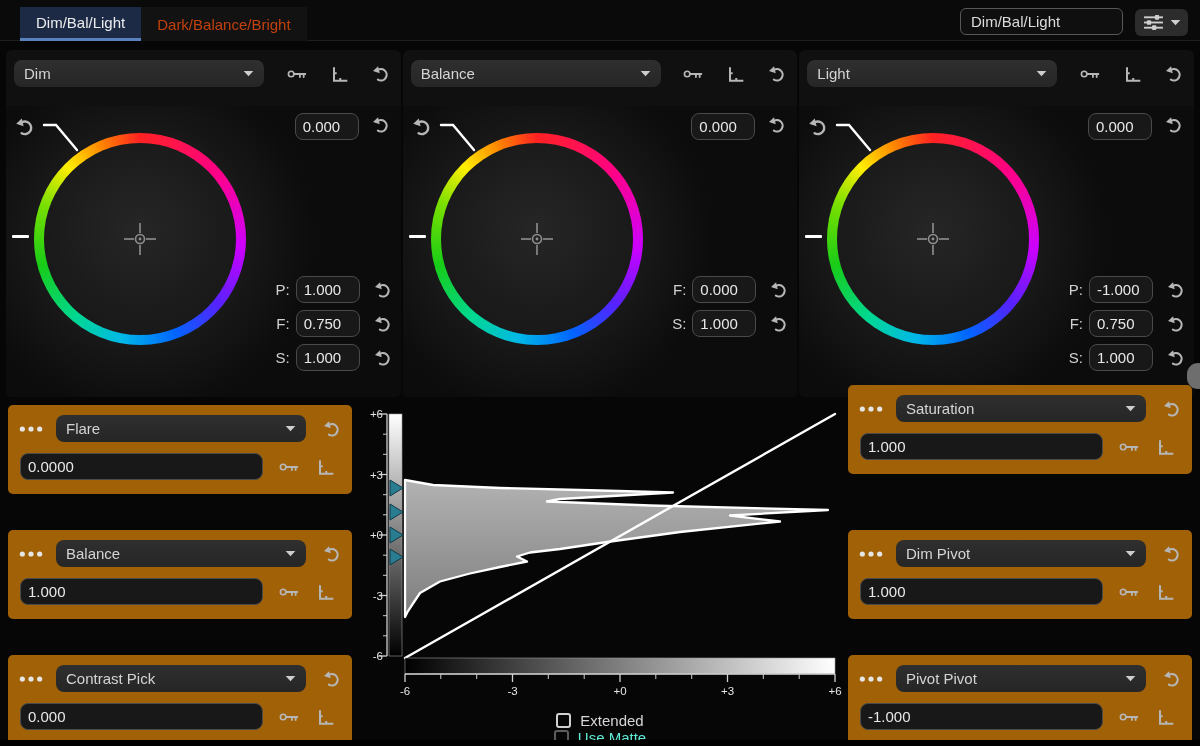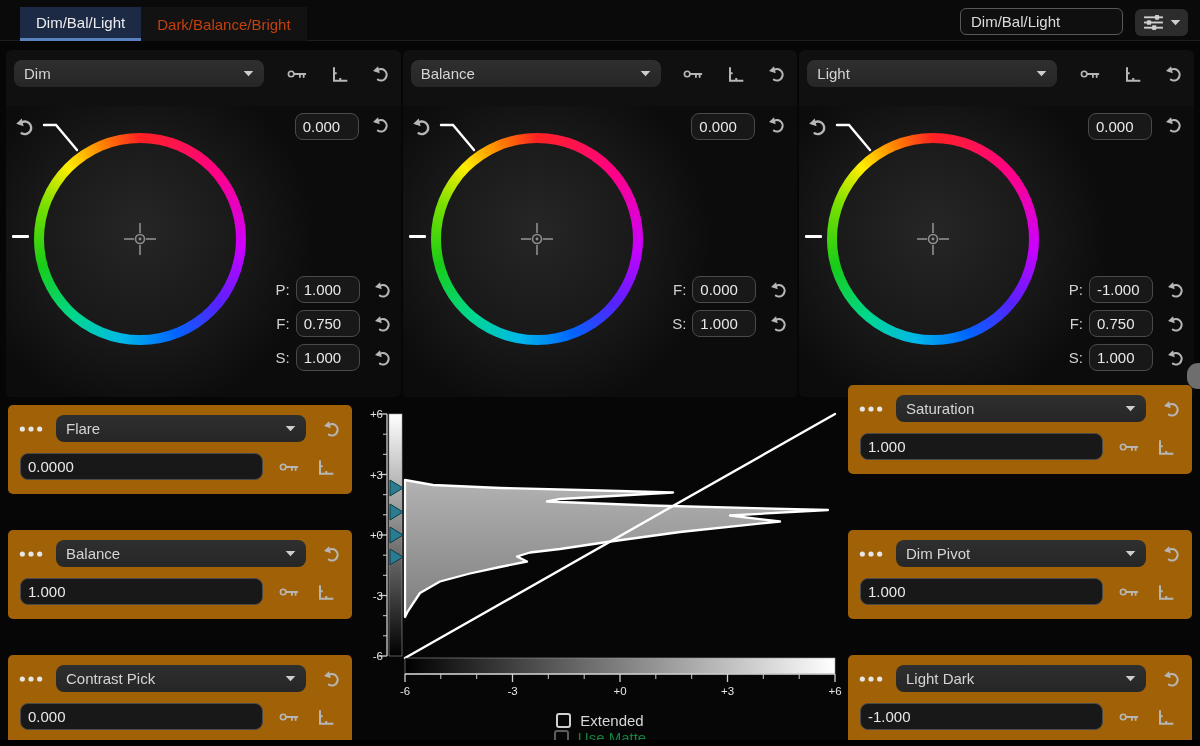--- a/index.html
+++ b/index.html
@@ -69,21 +69,21 @@
 
   
   .plot-wrap{position:absolute;left:355px;top:405px;width:490px;height:300px;}
   .plot-wrap svg text{font-family:"Liberation Sans",sans-serif;font-size:11.5px;fill:#e6e6e6;}
 
   
   .footer{position:absolute;left:358px;top:712px;width:484px;display:flex;align-items:center;
           justify-content:space-between;font-size:15px;flex-direction:column;}
   .cb{display:flex;align-items:center;gap:9px;color:#d6d6d6;}
   .box{width:15px;height:15px;border:2px solid #d0d0d0;border-radius:3px;box-sizing:border-box;}
-  .cb.disabled{color:#15803d;}
+  .cb.disabled{color:#5eead4;}
   .cb.disabled .box{border-color:#5c5c5c;}
   .swatch{width:30px;height:20px;background:#757575;border-radius:7px;}
   .scroll-thumb{position:absolute;right:-9px;top:363px;width:22px;height:26px;background:#6e6e6e;
           border-radius:13px;}
 </style>
 </head>
 <body>
 
 <svg width="0" height="0" style="position:absolute" aria-hidden="true">
   <defs>
@@ -469,21 +469,21 @@
         </svg>
     </div>
   </div>
 
   <div class="group gr2">
     <div class="g-row1">
       <svg class="ic-dots">
           <use href="#i-dots"></use>
         </svg>
       <div class="combo">
-        <span class="lbl">Light Dark</span>
+        <span class="lbl">Pivot Pivot</span>
         <svg class="chev" width="11" height="7">
             <use href="#i-chev"></use>
           </svg>
       </div>
       <svg class="ic-sm">
           <use href="#i-undo"></use>
         </svg>
     </div>
     <div class="g-row2">
       <div class="field">-1.000</div>

